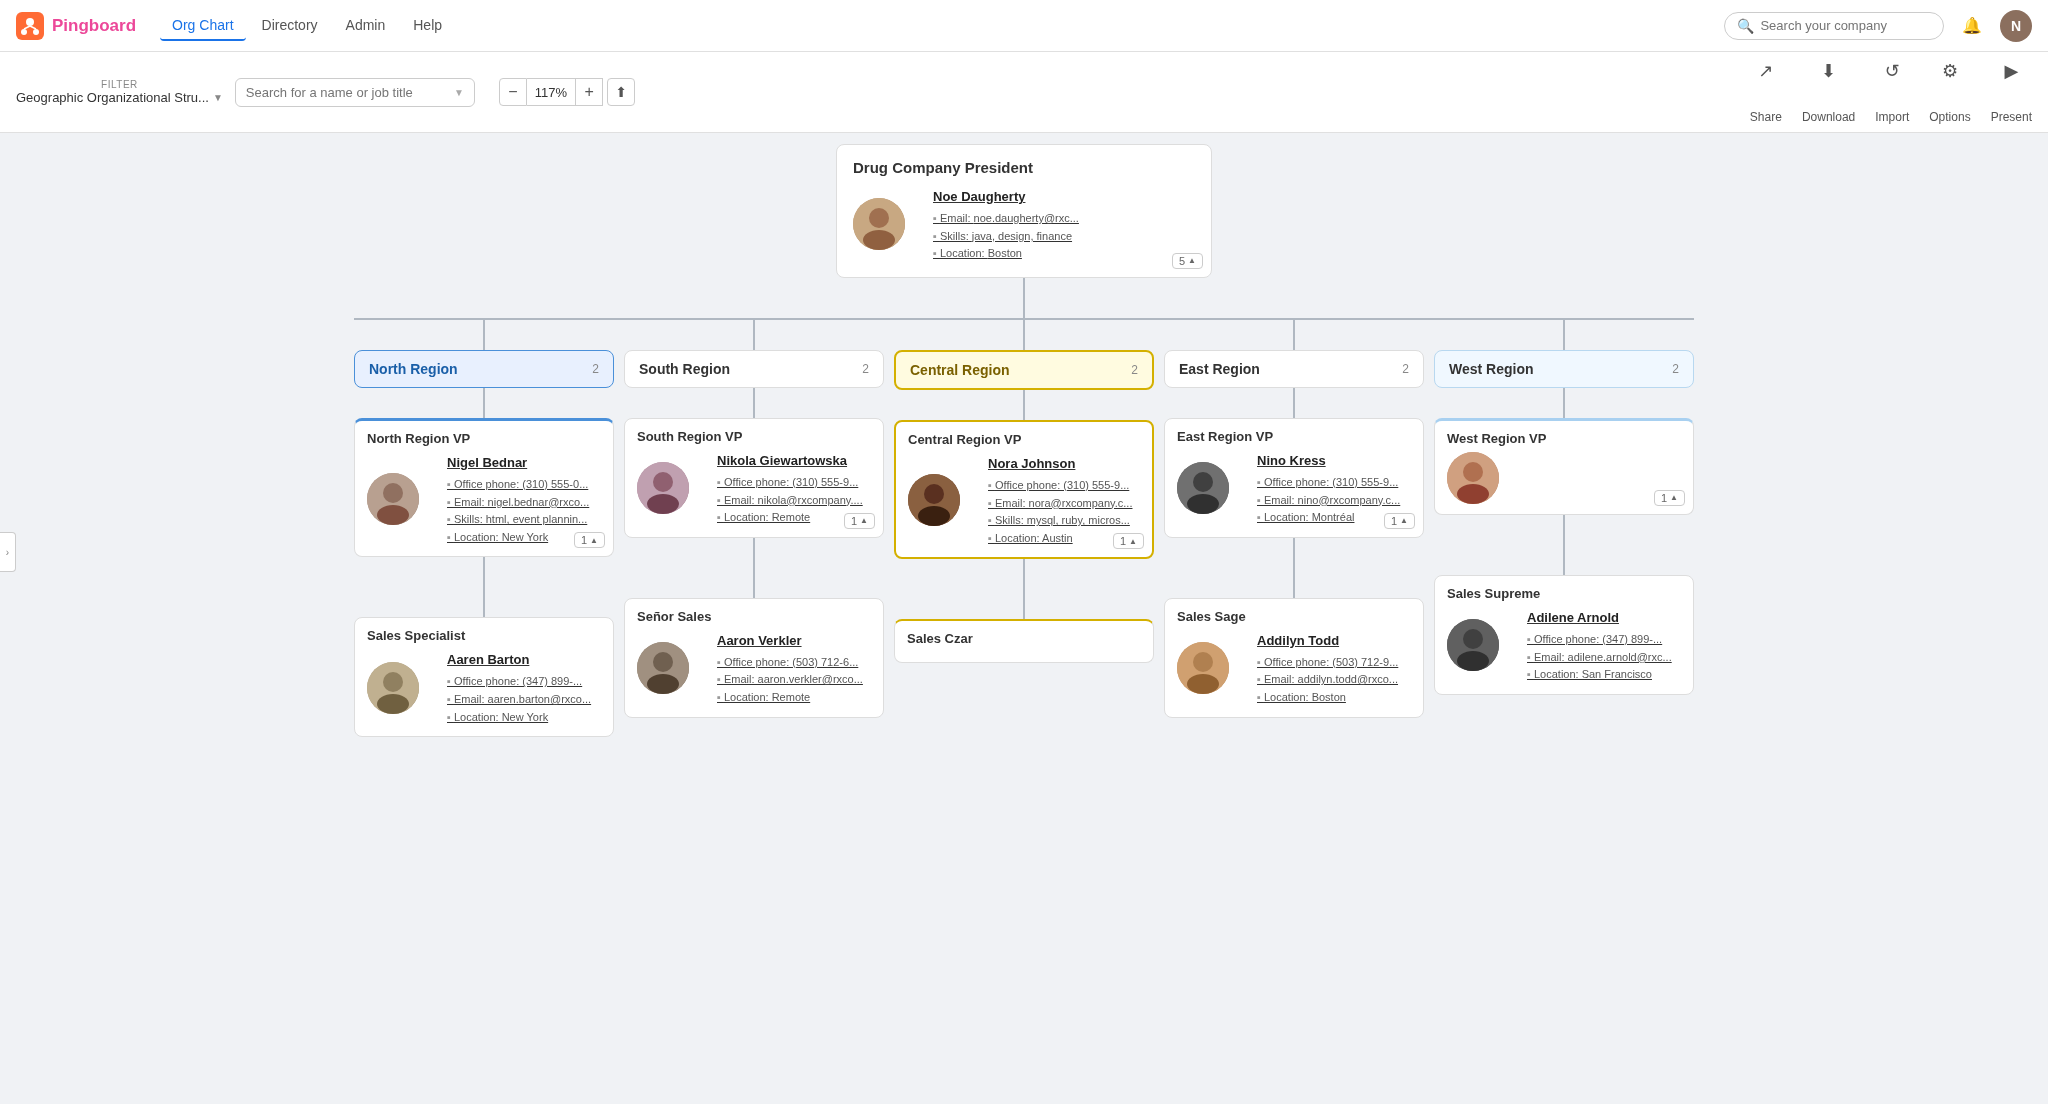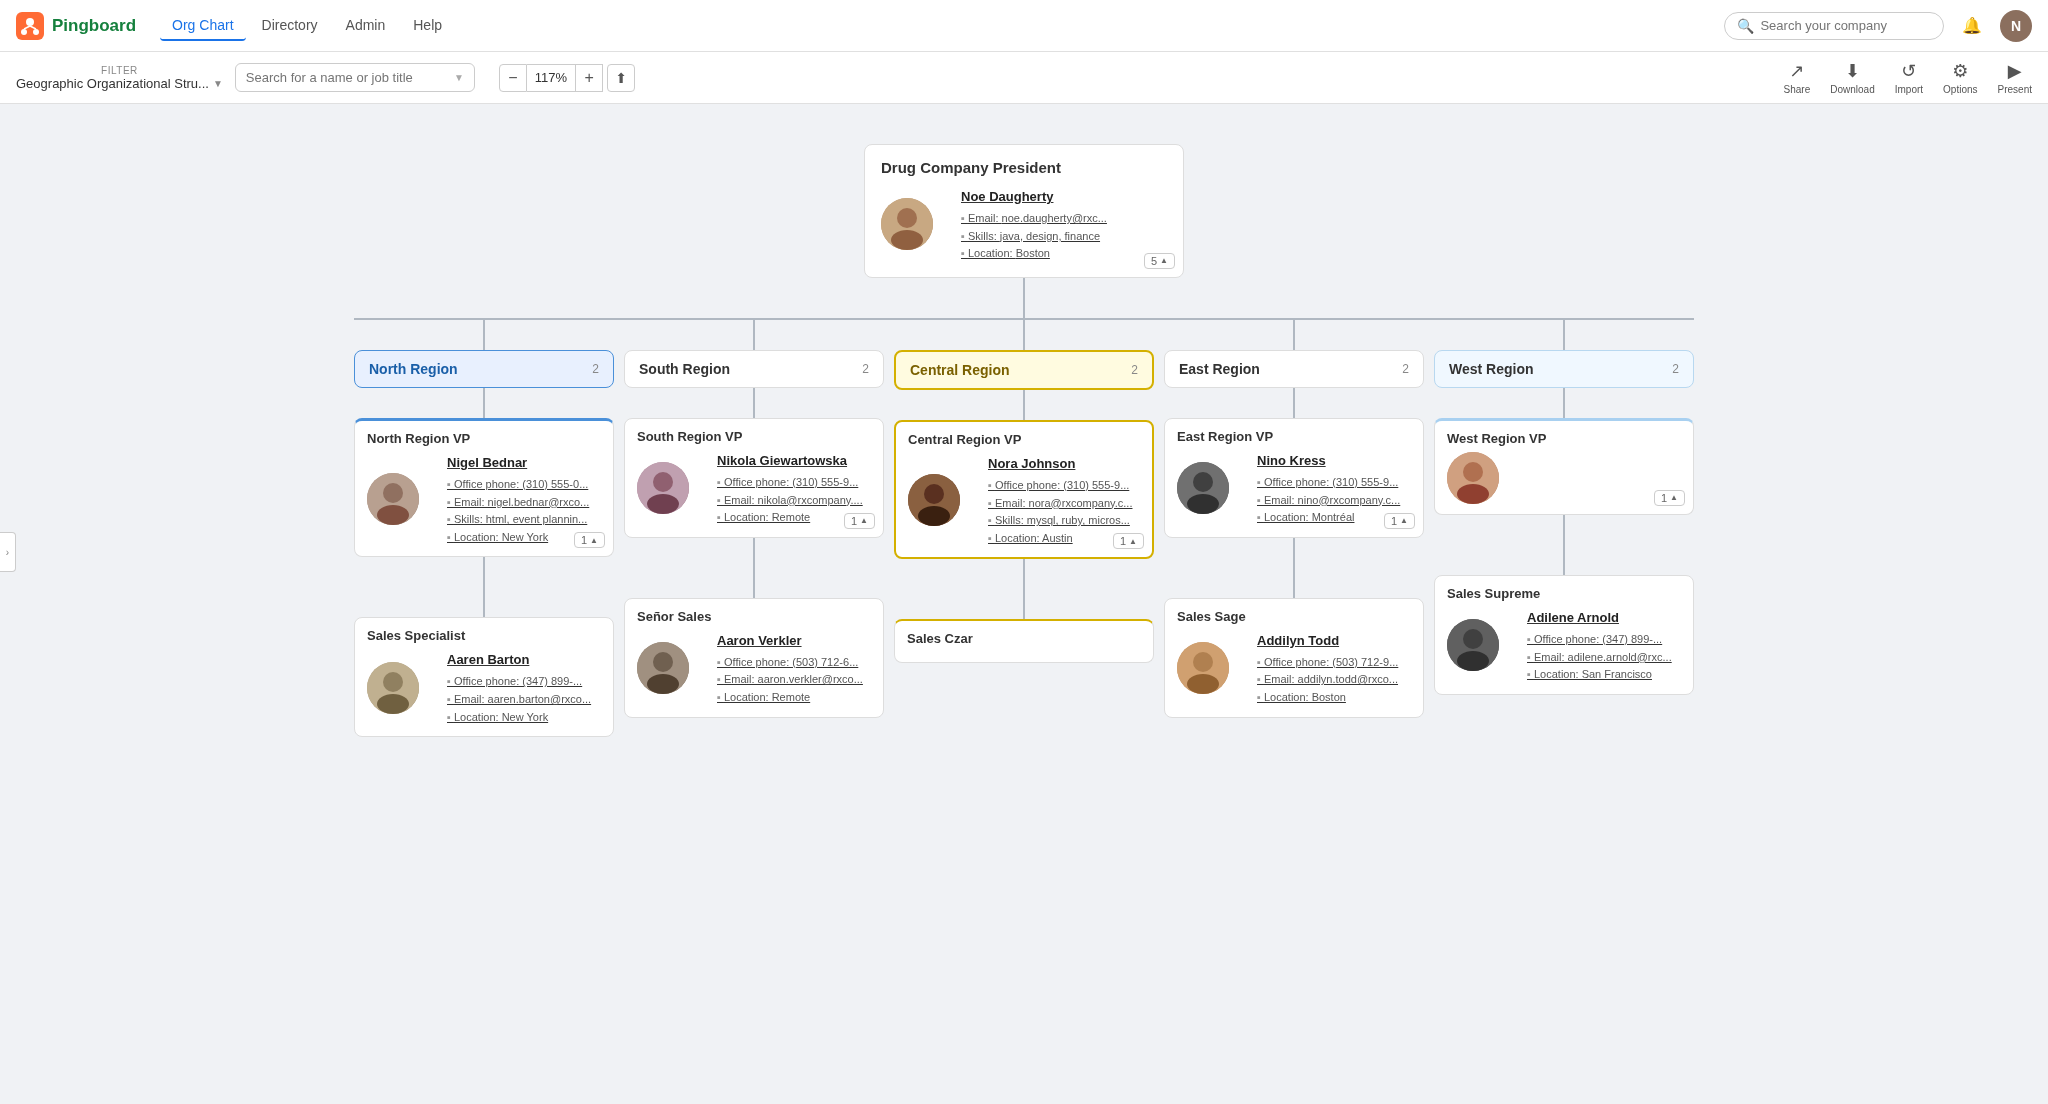--- a/index.html
+++ b/index.html
@@ -10,21 +10,21 @@
       background: #fff;
       border-bottom: 1px solid #e0e0e0;
       display: flex;
       align-items: center;
       padding: 0 16px;
       height: 52px;
       position: fixed; top: 0; left: 0; right: 0; z-index: 100;
     }
     .logo-area { display: flex; align-items: center; gap: 8px; margin-right: 24px; }
     .logo-icon { width: 28px; height: 28px; }
-    .logo-text { font-size: 17px; font-weight: 600; color: #15803d; }
+    .logo-text { font-size: 17px; font-weight: 600; color: #ec4899; }
     .nav-links { display: flex; gap: 4px; }
     .nav-link {
       padding: 6px 12px;
       font-size: 14px;
       color: #555;
       cursor: pointer;
       border-radius: 4px;
       text-decoration: none;
       border-bottom: 2px solid transparent;
       margin-bottom: -1px;
@@ -67,21 +67,21 @@
     .name-search-input { border: none; outline: none; font-size: 13px; color: #555; flex: 1; background: transparent; }
     .zoom-controls { display: flex; align-items: center; gap: 0; margin-left: 12px; }
     .zoom-btn { width: 28px; height: 28px; border: 1px solid #ccc; background: #fff; cursor: pointer; display: flex; align-items: center; justify-content: center; font-size: 16px; color: #555; }
     .zoom-btn:first-child { border-radius: 4px 0 0 4px; }
     .zoom-btn:last-child { border-radius: 0; border-left: none; }
     .zoom-value { border: 1px solid #ccc; border-left: none; border-right: none; padding: 0 8px; height: 28px; display: flex; align-items: center; font-size: 13px; color: #333; }
     .collapse-btn { width: 28px; height: 28px; border: 1px solid #ccc; border-radius: 4px; background: #fff; cursor: pointer; display: flex; align-items: center; justify-content: center; font-size: 14px; color: #555; margin-left: 4px; }
     .toolbar-right { margin-left: auto; display: flex; gap: 20px; align-items: center; }
     .toolbar-action { display: flex; flex-direction: column; align-items: center; cursor: pointer; gap: 2px; }
     .toolbar-action-icon { font-size: 18px; color: #555; }
-    .toolbar-action-label { font-size: 10px; color: #555; }
+    .toolbar-action-label { font-size: 12px; color: #555; margin-top: 26px; }
 
     
     .canvas {
       margin-top: 104px;
       background: #f0f2f5;
       min-height: calc(100vh - 104px);
       padding: 20px 0 40px 0;
       overflow-x: auto;
       position: relative;
     }
@@ -96,21 +96,21 @@
     .card-person { display: flex; gap: 28px; align-items: center; text-decoration: underline; }
     .card-info { flex: 1; font-size: 11.5px; color: #444; line-height: 1.7; }
     .card-name { font-size: 13px; font-weight: 600; color: #222; margin-bottom: 2px; }
 
     
     .root-card {
       background: #fff;
       border: 1px solid #ddd;
       border-radius: 8px;
       padding: 14px 16px;
-      width: 320px;
+      width: 376px;
       position: relative;
     }
     .root-card-title { font-size: 15px; font-weight: 700; color: #333; margin-bottom: 10px; }
     .region-count { font-size: 12px; color: #888; font-weight: 400; }
 
     
     .vp-card { background: #fff; border: 1px solid #ddd; border-radius: 8px; padding: 10px 12px; width: 260px; position: relative; }
     .vp-card-title { font-size: 13px; font-weight: 600; color: #333; margin-bottom: 6px; }
 
     

